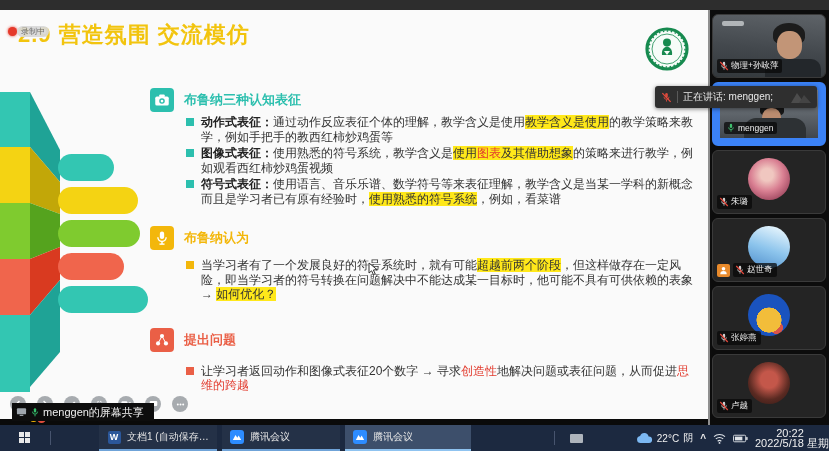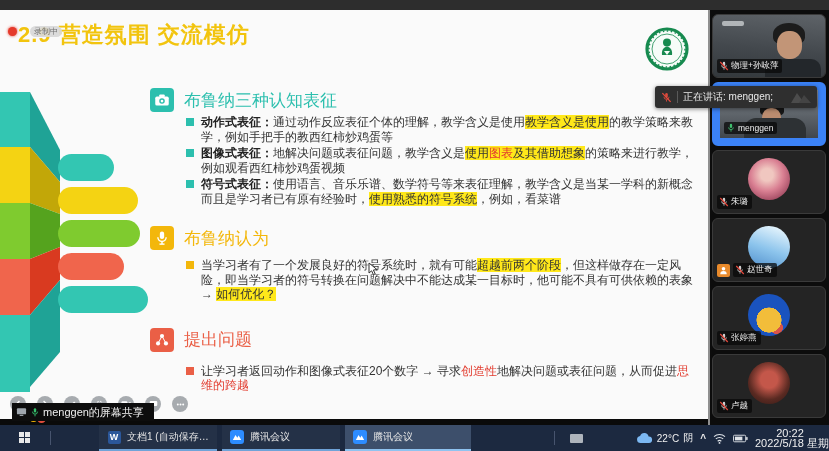--- a/index.html
+++ b/index.html
@@ -8,33 +8,33 @@
   .stage { position:relative; width:829px; height:451px; background:#0c0c0c; }
 
   
   .top-strip { position:absolute; left:0; top:0; width:829px; height:10px; background:#2d2d2d; }
 
   
   .slide { position:absolute; left:0; top:10px; width:708px; height:409px; background:#fafafa; }
   .slide-title { position:absolute; left:18px; top:10px; font-size:22px; font-weight:bold; color:#f2c40e; letter-spacing:1px; white-space:nowrap; }
   .rec-dot { position:absolute; left:8px; top:17px; width:9px; height:9px; border-radius:50%;
              background:#e5392b; box-shadow:0 0 3px #e5392b; z-index:5; }
-  .rec-badge { position:absolute; left:30px; top:16px; background:#d9d9d9; color:#666;
+  .rec-badge { position:absolute; left:17px; top:16px; background:#d9d9d9; color:#666;
                font-size:8px; line-height:11px; padding:0 4px; border-radius:6px; z-index:5; opacity:.92; }
 
   .uni-logo { position:absolute; left:645px; top:17px; width:44px; height:44px; }
 
   
   .funnel { position:absolute; left:0; top:82px; }
 
   
   .sections { position:absolute; left:150px; top:78px; width:548px; }
   .sec-head { display:flex; align-items:center; gap:10px; margin-bottom:3px; }
   .sec-icon { width:24px; height:24px; border-radius:4px; display:flex; align-items:center; justify-content:center; flex:0 0 24px; }
-  .sec-title { font-size:17px; font-weight:normal; }
+  .sec-title { font-size:13px; font-weight:bold; }
   .bullet { display:flex; gap:7px; margin:2px 0 2px 36px; }
   .marker { width:8px; height:8px; margin-top:3px; flex:0 0 8px; }
   .btext { font-size:12px; line-height:14.5px; color:#333; width:500px; }
   .btext .b { font-weight:bold; color:#222; }
   .btext .hl { background:#ffe81a; }
   .btext .red { color:#e23b2e; }
   .sec2 { margin-top:20px; }
   .sec2 .bullet { margin-top:8px; }
   .sec3 { margin-top:26px; }
   .sec3 .bullet { margin-top:12px; }
@@ -169,21 +169,21 @@
               </svg>
             </div>
             <div class="sec-title" style="color: rgb(44, 191, 174);">布鲁纳三种认知表征</div>
           </div>
           <div class="bullet">
             <div class="marker" style="background: rgb(44, 191, 174);"></div>
             <div class="btext"><span class="b">动作式表征：</span><span>通过动作反应表征个体的理解，教学含义是使用</span><span class="hl">教学含义是使用</span><span>的教学策略来教学，例如手把手的教西红柿炒鸡蛋等</span></div>
           </div>
           <div class="bullet">
             <div class="marker" style="background: rgb(44, 191, 174);"></div>
-            <div class="btext"><span class="b">图像式表征：</span><span>地解决问题或表征问题，教学含义是</span><span class="hl">使用</span><span class="hl red">图表</span><span class="hl">及其借助想象</span><span>的策略来进行教学，例如观看西红柿炒鸡蛋视频</span></div>
+            <div class="btext"><span class="b">图像式表征：</span><span>使用熟悉的符号系统，教学含义是</span><span class="hl">使用</span><span class="hl red">图表</span><span class="hl">及其借助想象</span><span>的策略来进行教学，例如观看西红柿炒鸡蛋视频</span></div>
           </div>
           <div class="bullet">
             <div class="marker" style="background: rgb(44, 191, 174);"></div>
             <div class="btext"><span class="b">符号式表征：</span><span>使用语言、音乐乐谱、数学符号等来表征理解，教学含义是当某一学科的新概念而且是学习者已有原有经验时，</span><span class="hl">使用熟悉的符号系统</span><span>，例如，看菜谱</span></div>
           </div>
         </div>
         <div class="sec sec2">
           <div class="sec-head">
             <div class="sec-icon" style="background: rgb(243, 183, 11); color: rgb(243, 183, 11);">
               <svg width="18" height="18" viewBox="0 0 20 20">

